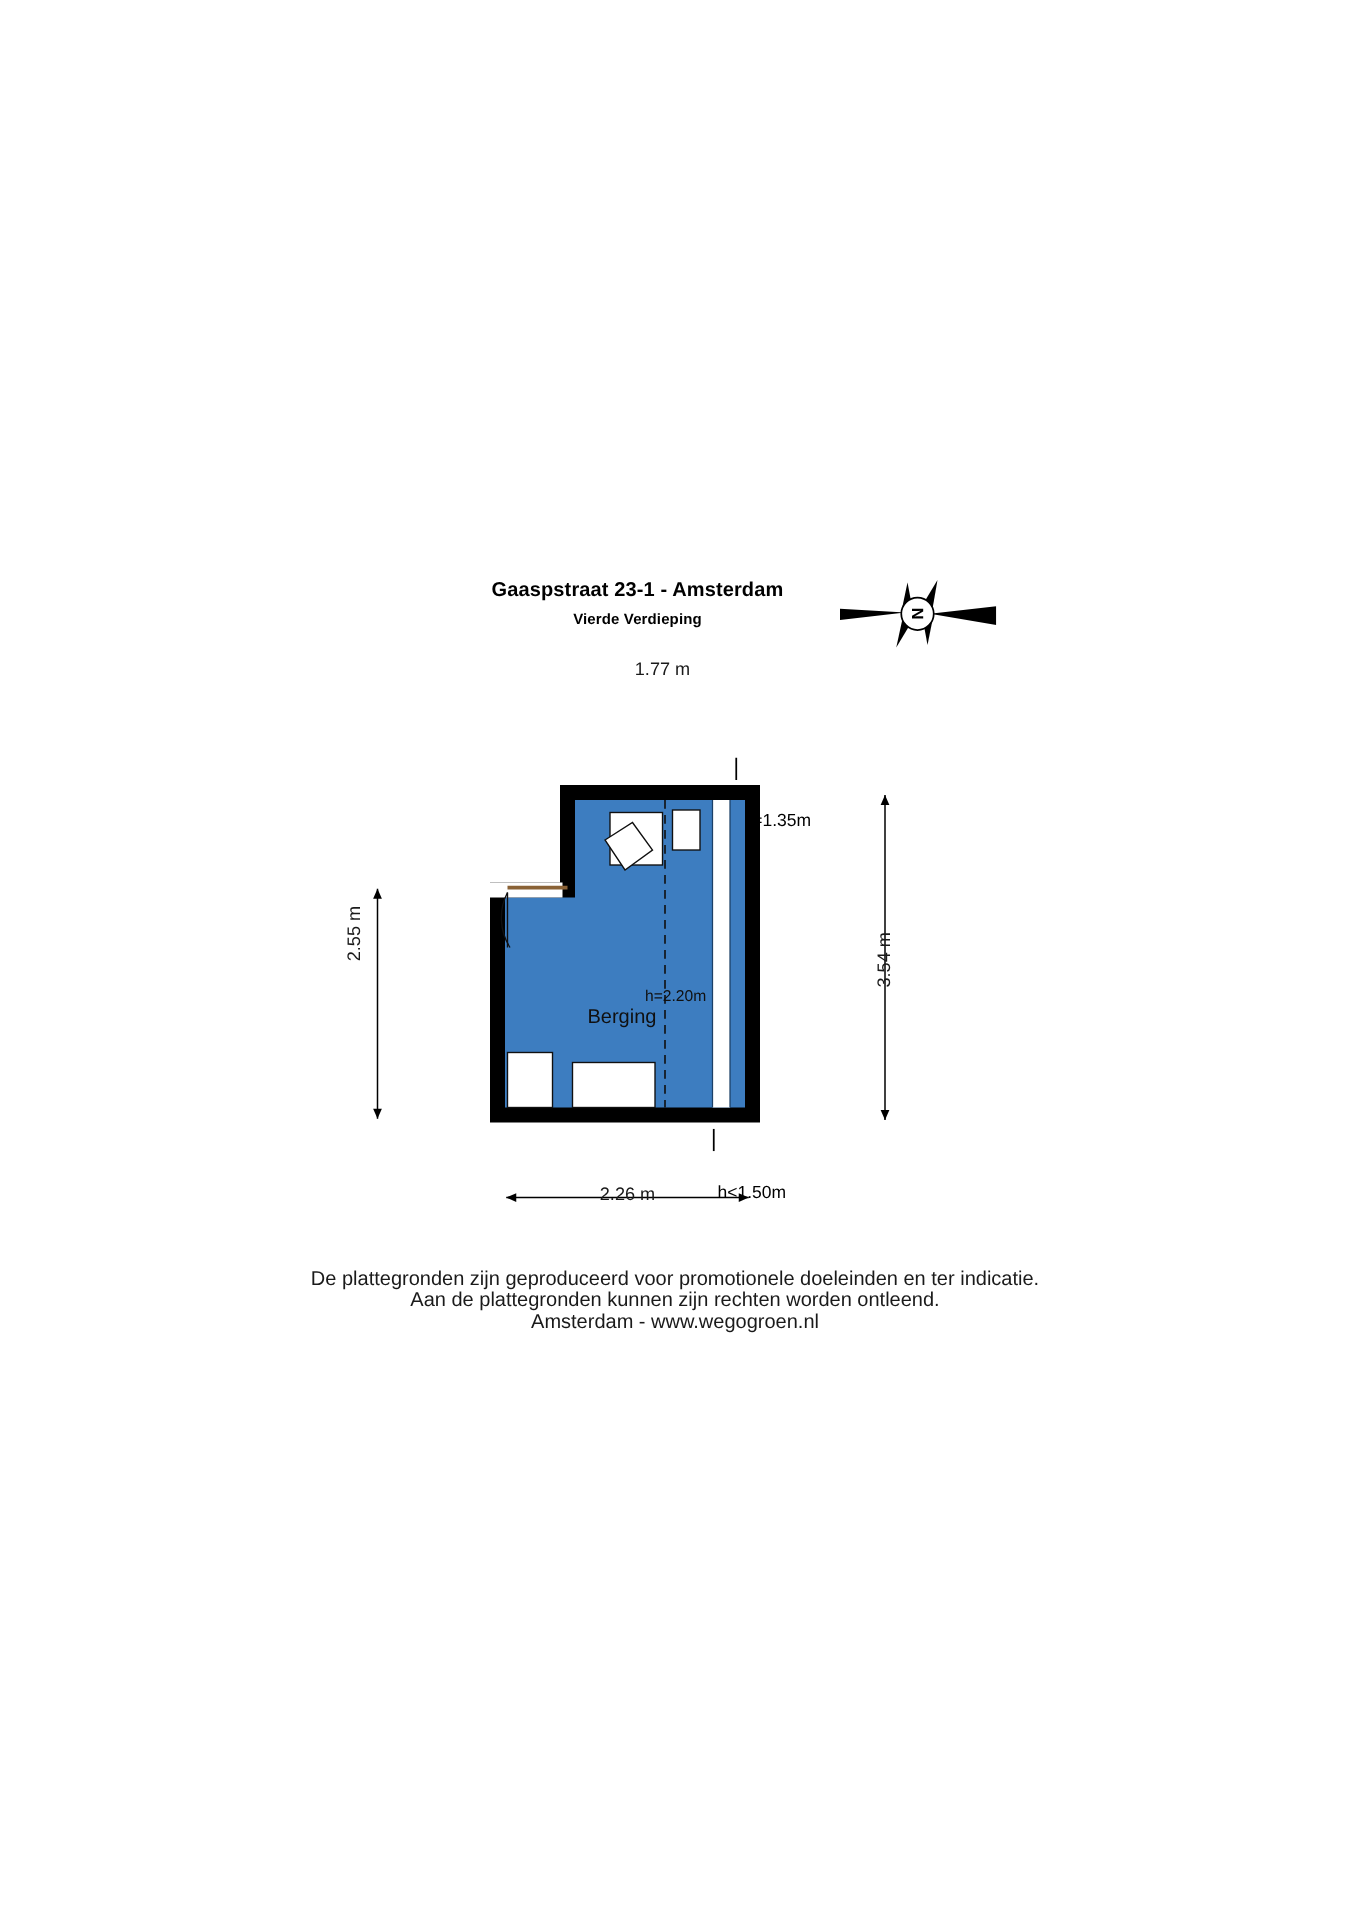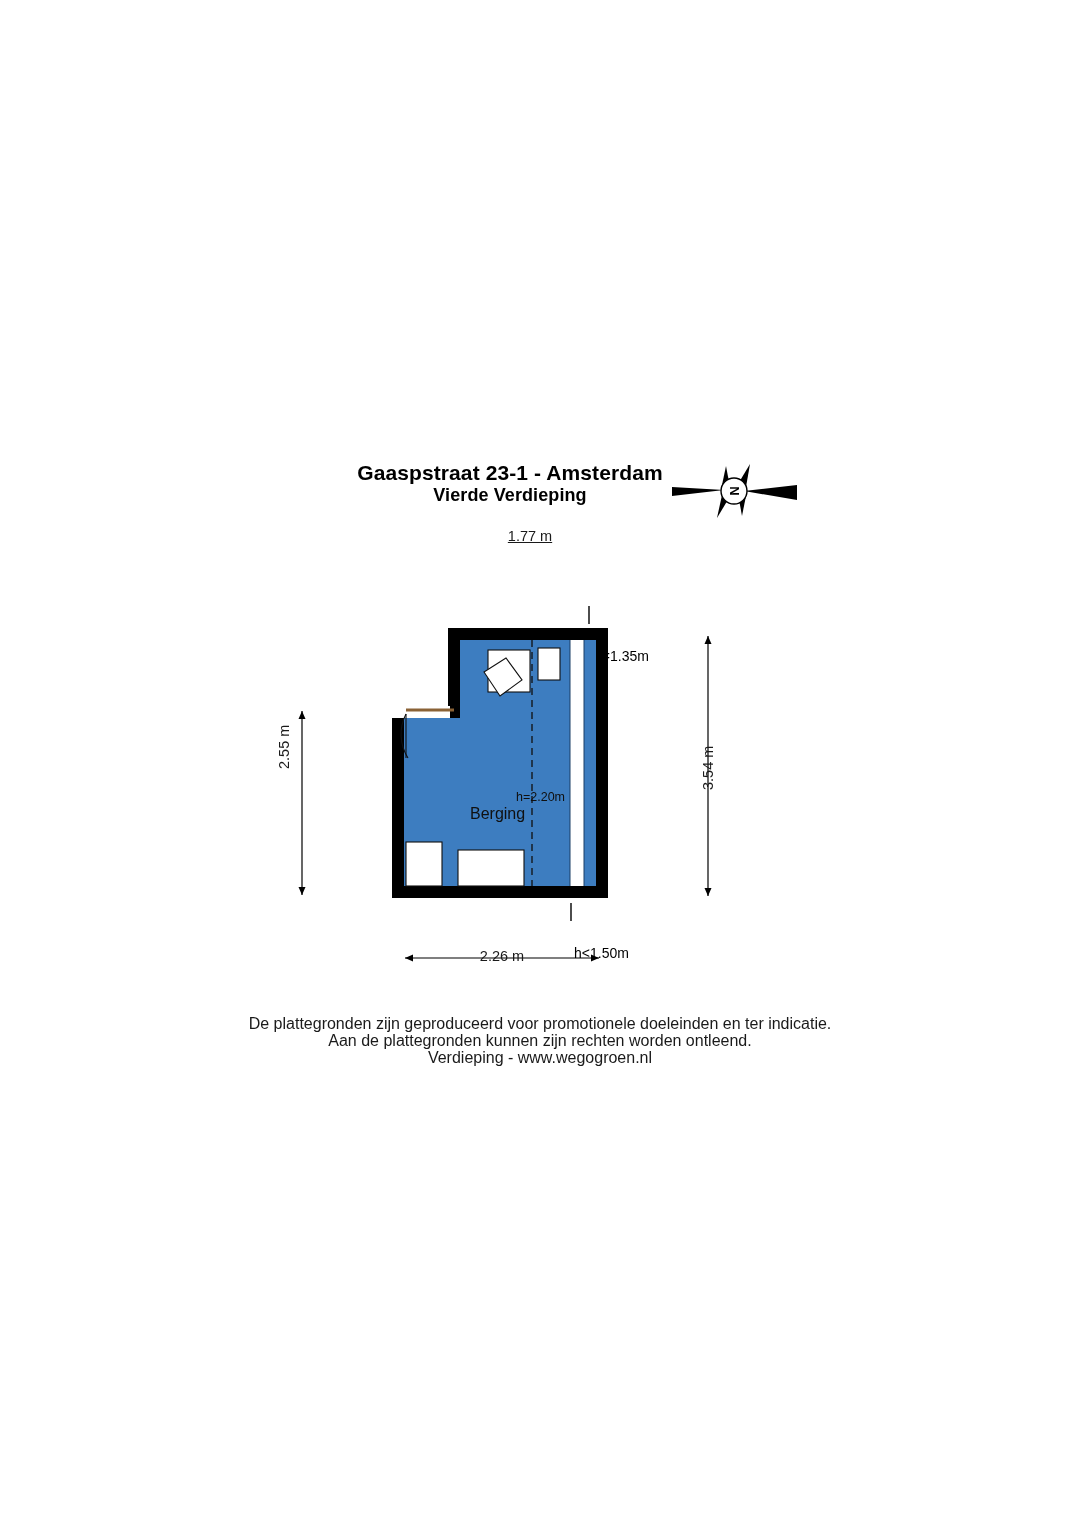--- a/index.html
+++ b/index.html
@@ -23,27 +23,27 @@
 
   
   .title-block {
     position: absolute;
     left: 300px;
     top: 462px;
     width: 420px;
     text-align: center;
   }
   .title-line1 {
-    font-size: 21px;
+    font-size: 16px;
     font-weight: bold;
     line-height: 22px;
     letter-spacing: 0.1px;
   }
   .title-line2 {
-    font-size: 18px;
+    font-size: 12px;
     font-weight: bold;
     line-height: 22px;
     letter-spacing: 0.1px;
   }
 
   
   .compass {
     position: absolute;
     left: 672px;
     top: 460px;
@@ -131,21 +131,21 @@
       <circle cx="62" cy="31" r="13" fill="#ffffff" stroke="#000000" stroke-width="1.4"></circle>
       <text x="62" y="31" text-anchor="middle" dominant-baseline="central" font-family="Liberation Sans, sans-serif" font-size="13" font-weight="bold" fill="#000000" transform="rotate(90 62 31)">N</text>
     </svg>
   </div>
 
   <svg class="dim-svg" style="left:455px; top:530px;" width="150" height="16">
     <line x1="8" y1="8" x2="142" y2="8" stroke="#000" stroke-width="1.2"></line>
     <polygon points="8,8 16,4.5 16,11.5" fill="#000"></polygon>
     <polygon points="142,8 134,4.5 134,11.5" fill="#000"></polygon>
   </svg>
-  <div class="dim-label" style="left:455px; top:528px; width:150px; text-align:center; background:#fff; padding:0 0;text-decoration:underline;">1.77 m</div>
+  <div class="dim-label" style="left:455px; top:528px; width:150px; text-align:center; background:#fff; padding:0 0;">1.77 m</div>
 
   <svg class="dim-svg" style="left:294px; top:705px;" width="16" height="196">
     <line x1="8" y1="6" x2="8" y2="190" stroke="#000" stroke-width="1.2"></line>
     <polygon points="8,6 4.5,14 11.5,14" fill="#000"></polygon>
     <polygon points="8,190 4.5,182 11.5,182" fill="#000"></polygon>
   </svg>
   <div class="dim-label" style="left:276px; top:769px; transform:rotate(-90deg); transform-origin:left top;">2.55 m</div>
 
   <svg class="dim-svg" style="left:700px; top:630px;" width="16" height="272">
     <line x1="8" y1="6" x2="8" y2="266" stroke="#000" stroke-width="1.2"></line>
@@ -202,16 +202,16 @@
 
     </svg>
   </div>
 
   <div class="room-label" style="left:470px; top:805px;">Berging</div>
   <div class="room-sub" style="left:478px; top:790px;">h=2.20m</div>
 
   <div class="footer">
     <div>De plattegronden zijn geproduceerd voor promotionele doeleinden en ter indicatie.</div>
     <div>Aan de plattegronden kunnen zijn rechten worden ontleend.</div>
-    <div>Verdieping -  www.wegogroen.nl</div>
+    <div>Amsterdam -  www.wegogroen.nl</div>
   </div>
 
 </div>
 
 </body></html>

